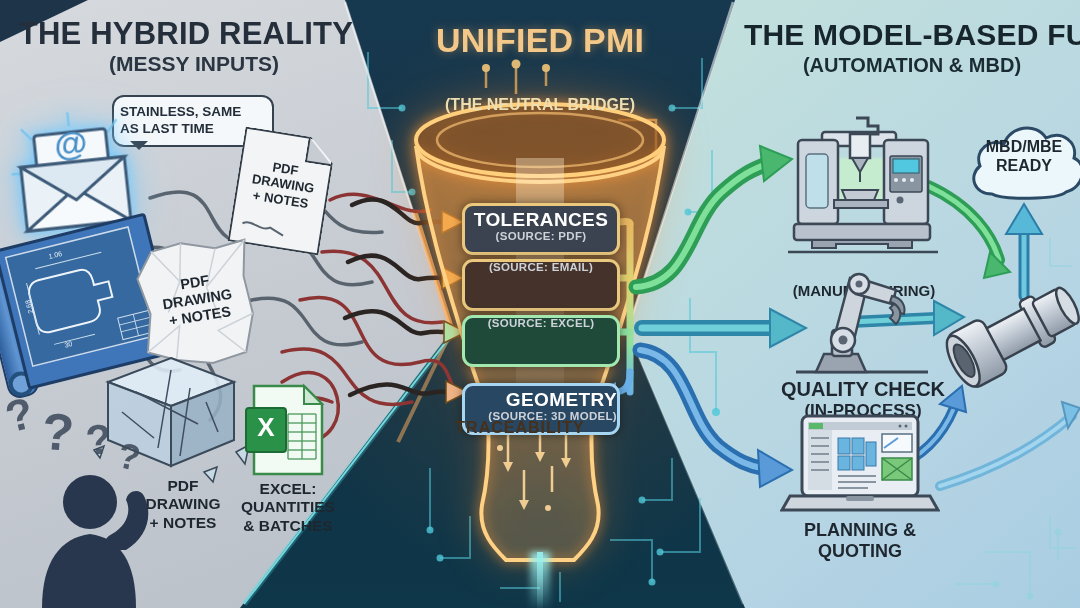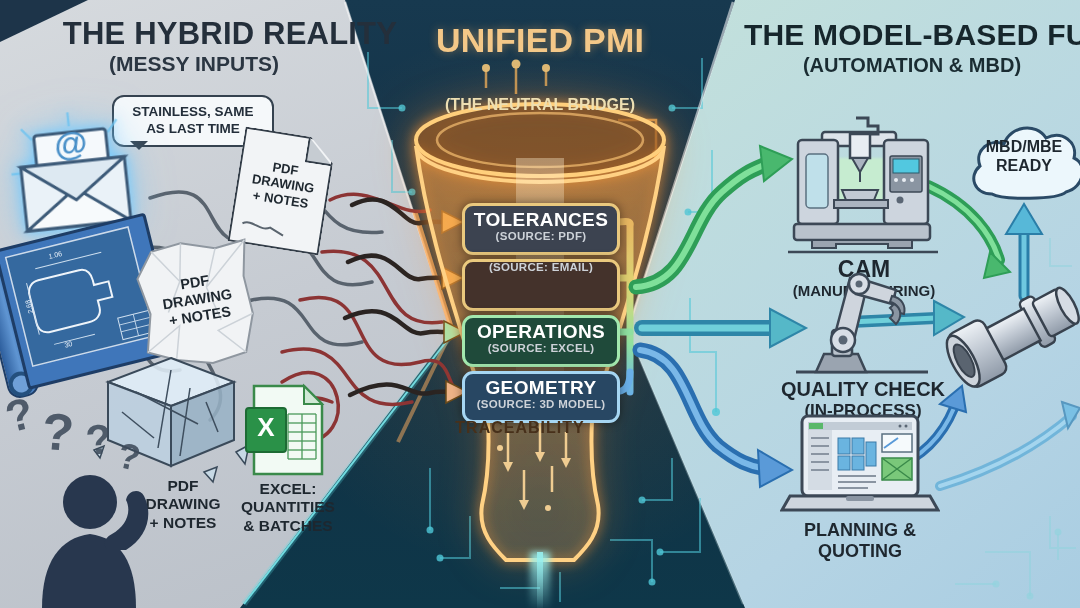--- a/index.html
+++ b/index.html
@@ -12,29 +12,29 @@
     background:linear-gradient(140deg,#d2e9da 0%,#c2e0dc 40%,#b5d4e4 80%,#a9cde2 100%);
     clip-path:polygon(735px 0,1080px 0,1080px 608px,745px 608px,627px 330px);}
   #panel-mid{left:0;top:0;width:1080px;height:608px;
     background:radial-gradient(circle at 540px 300px,rgba(255,150,60,.14),rgba(255,150,60,0) 45%),
                linear-gradient(180deg,#17394f 0%,#123044 45%,#0e3749 100%);
     clip-path:polygon(345px 0,735px 0,627px 330px,745px 608px,240px 608px,452px 330px);}
   #corner-tl{left:0;top:0;width:90px;height:44px;background:#1d3449;clip-path:polygon(0 0,88px 0,0 42px);}
   
   .title{font-weight:bold;text-align:center;letter-spacing:.2px;}
   .sub{font-weight:bold;text-align:center;}
-  #left-title{left:0;top:16px;width:372px;font-size:31px;color:#242f3b;margin-left:44px;}
+  #left-title{left:0;top:16px;width:372px;font-size:31px;color:#242f3b;}
   #left-sub{left:0;top:52px;width:372px;font-size:21px;color:#2b3642;padding-left:8px;}
   #mid-title{left:382px;top:14px;width:316px;font-size:34px;color:#f4c888;text-shadow:0 0 10px rgba(255,180,90,.45);margin-top:7px;}
   #mid-sub{left:382px;top:56px;width:316px;font-size:16px;color:#eedfb2;margin-top:40px;}
   #right-title{left:742px;top:18px;width:430px;font-size:30px;color:#16262c;}
   #right-sub{left:742px;top:54px;width:340px;font-size:20px;color:#1a2c32;}
   
   #bubble{left:112px;top:95px;width:146px;padding:7px 6px;background:#f5f8fa;border:2.5px solid #35424f;border-radius:12px;
-          font-size:13.5px;font-weight:bold;color:#232e3a;text-align:center;line-height:1.25;}
+          font-size:13.5px;font-weight:bold;color:#232e3a;line-height:1.25;}
   #bubble:after{content:"";position:absolute;left:16px;bottom:-14px;border:9px solid transparent;border-top-color:#35424f;}
   
   .frow{left:462px;width:152px;height:46px;border:3px solid;border-radius:11px;text-align:center;
         box-shadow:0 0 10px rgba(0,0,0,.45);}
   .frow .lab{font-size:19px;font-weight:bold;color:#fff;letter-spacing:.4px;margin-top:3px;}
   .frow .src{font-size:11.5px;font-weight:bold;color:#cdd2d8;margin-top:-1px;letter-spacing:.3px;}
   #footer-trace{left:432px;top:419px;width:176px;text-align:center;font-size:16px;font-weight:bold;color:#47301a;letter-spacing:1px;}
   
   .cap{font-weight:bold;color:#1e272f;text-align:center;line-height:1.18;}
   
@@ -379,24 +379,23 @@
   <div id="mid-sub" class="abs sub">(THE NEUTRAL BRIDGE)</div>
 
   <div class="abs frow" style="top: 203px; background: rgb(60, 67, 80); border-color: rgb(234, 201, 126);">
     <div class="lab">TOLERANCES</div>
     <div class="src">(SOURCE: PDF)</div>
   </div>
   <div class="abs frow" style="top: 259px; background: rgb(68, 50, 43); border-color: rgb(234, 201, 126);">
     <div class="src">(SOURCE: EMAIL)</div>
   </div>
   <div class="abs frow" style="top: 315px; background: rgb(31, 74, 58); border-color: rgb(163, 232, 174);">
-    <div class="lab">OPERATIONS</div>
     <div class="src">(SOURCE: EXCEL)</div>
   </div>
-  <div class="abs frow" style="top: 371px; background: rgb(40, 71, 99); border-color: rgb(166, 214, 242);">
+  <div class="abs frow" style="top: 383px; background: rgb(40, 71, 99); border-color: rgb(166, 214, 242); text-align: right;">
     <div class="lab">GEOMETRY</div>
     <div class="src">(SOURCE: 3D MODEL)</div>
   </div>
   <div id="footer-trace" class="abs">TRACEABILITY</div>
 
   <div id="right-title" class="abs title">THE MODEL-BASED FUTURE</div>
   <div id="right-sub" class="abs sub">(AUTOMATION &amp; MBD)</div>
 
   <div class="abs" style="left:782px;top:112px;width:162px;height:146px;">
     <svg width="162" height="146" viewBox="0 0 162 146">
@@ -415,21 +414,20 @@
       <rect x="68" y="22" width="20" height="24" fill="#e8edf2" stroke="#3c4856" stroke-width="2.5"></rect>
       <polygon points="70,46 86,46 78,60" fill="#aab4c0" stroke="#3c4856" stroke-width="2"></polygon>
       <line x1="78" y1="60" x2="78" y2="70" stroke="#3c4856" stroke-width="2"></line>
       <polygon points="60,78 96,78 92,88 64,88" fill="#c2cad4" stroke="#3c4856" stroke-width="2"></polygon>
       <rect x="52" y="88" width="54" height="8" fill="#aab4c0" stroke="#3c4856" stroke-width="2"></rect>
       <rect x="12" y="112" width="136" height="16" rx="3" fill="#b9c2cc" stroke="#3c4856" stroke-width="2.5"></rect>
       <path d="M30,128 h100 v8 h-24 v-4 h-52 v4 h-24 z" fill="#9aa4b0" stroke="#3c4856" stroke-width="2"></path>
       <line x1="6" y1="140" x2="156" y2="140" stroke="#3c4856" stroke-width="2.5"></line>
     </svg>
   </div>
-  <div class="abs cap" style="left:788px;top:256px;width:152px;font-size:23px;">CAM</div>
   <div class="abs cap" style="left:778px;top:282px;width:172px;font-size:15px;">(MANUFACTURING)</div>
 
   <div class="abs" style="left:962px;top:106px;width:124px;height:102px;">
     <svg width="124" height="102" viewBox="0 0 124 102">
       <path d="M30,88 C12,88 6,70 18,60 C12,44 28,32 42,38 C48,20 74,16 84,32 C100,24 116,36 112,52 C126,58 122,82 104,86 C96,94 40,94 30,88 Z" fill="#ecf7fc" stroke="#2a4a66" stroke-width="3"></path>
     </svg>
     <div class="abs cap ml" style="left:10px;top:32px;width:104px;font-size:16px;">MBD/MBE
 READY</div>
   </div>
 

